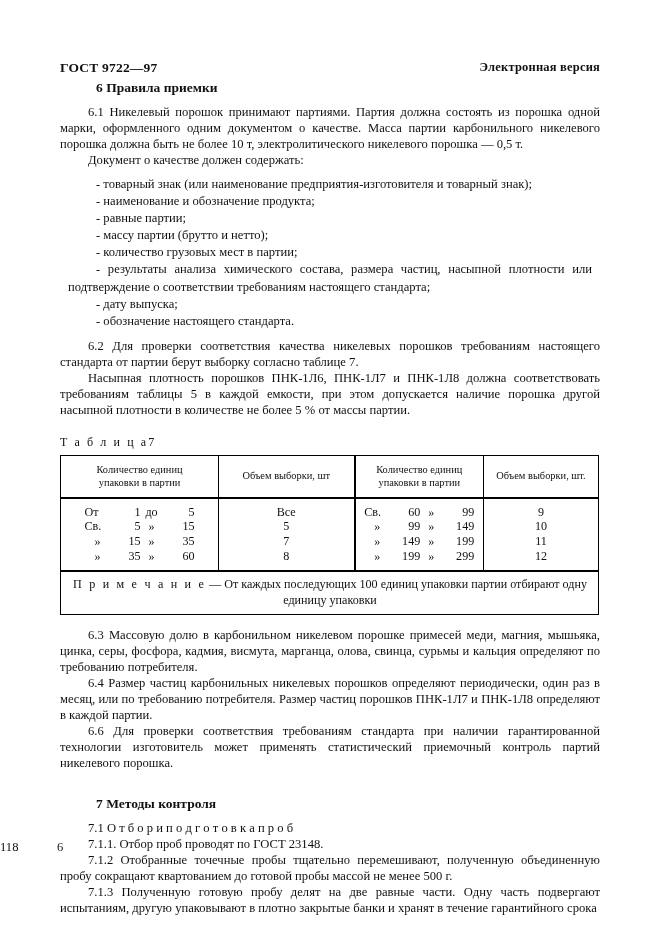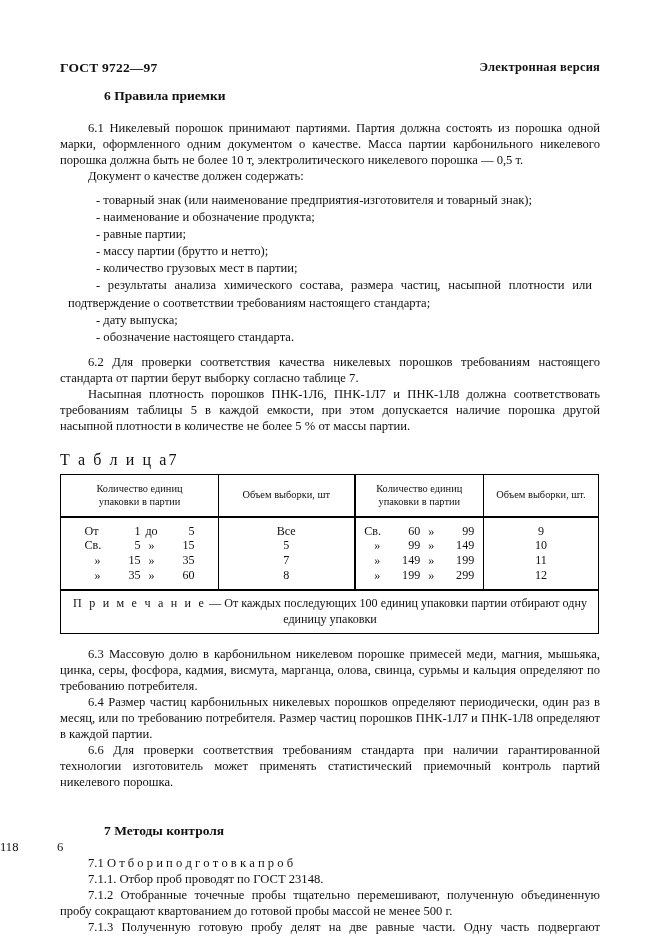--- a/index.html
+++ b/index.html
@@ -56,21 +56,21 @@
   .content {
     position: absolute;
     left: 60px;
     top: 72px;
     width: 540px;
   }
 
   h2.section-title {
     font-size: 13.5px;
     font-weight: bold;
-    margin: 16px;
+    margin: 8px;
     padding: 0 0 0 28px;
     line-height: 16px;
   }
   .sec6-title { margin-top: 4px; margin-bottom: 13px; }
   .sec7-title { margin-top: 0px; margin-bottom: 13px; }
 
   p.para {
     margin: 0;
     font-size: 12.6px;
     line-height: 16px;
@@ -91,21 +91,21 @@
     line-height: 17.1px;
     text-align: justify;
     text-indent: 28px;
     padding: 0;
   }
   .spacer-m { height: 12px; }
   .spacer-l { height: 17px; }
 
   
   .table-caption {
-    font-size: 16px;
+    font-size: 12px;
     letter-spacing: 2.1px;
     margin: 0 0 5px 0;
     padding: 0;
   }
   .table-caption .tnum { letter-spacing: 0; }
 
   table.t7 {
     border-collapse: collapse;
     width: 538px;
     table-layout: fixed;

